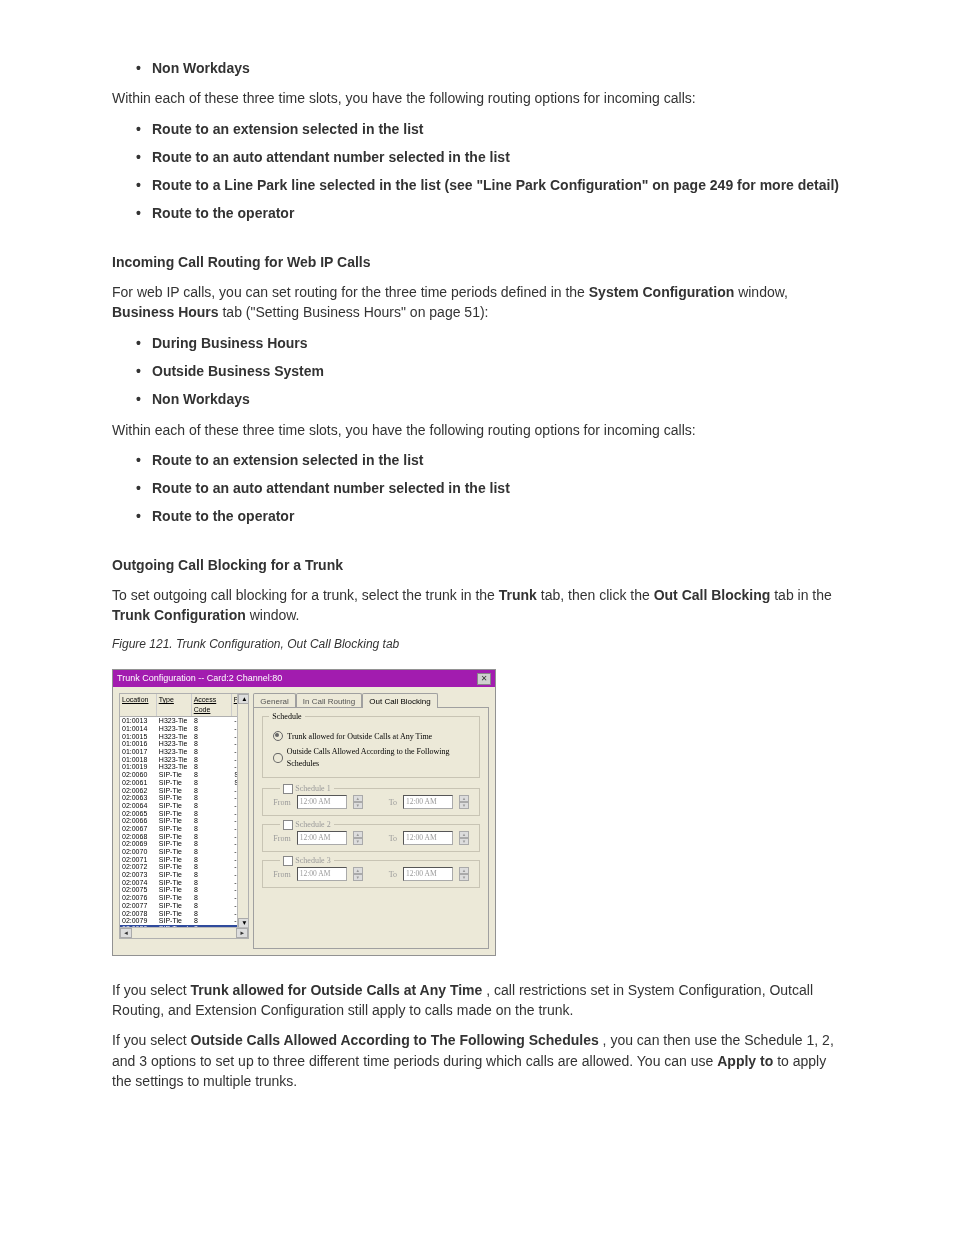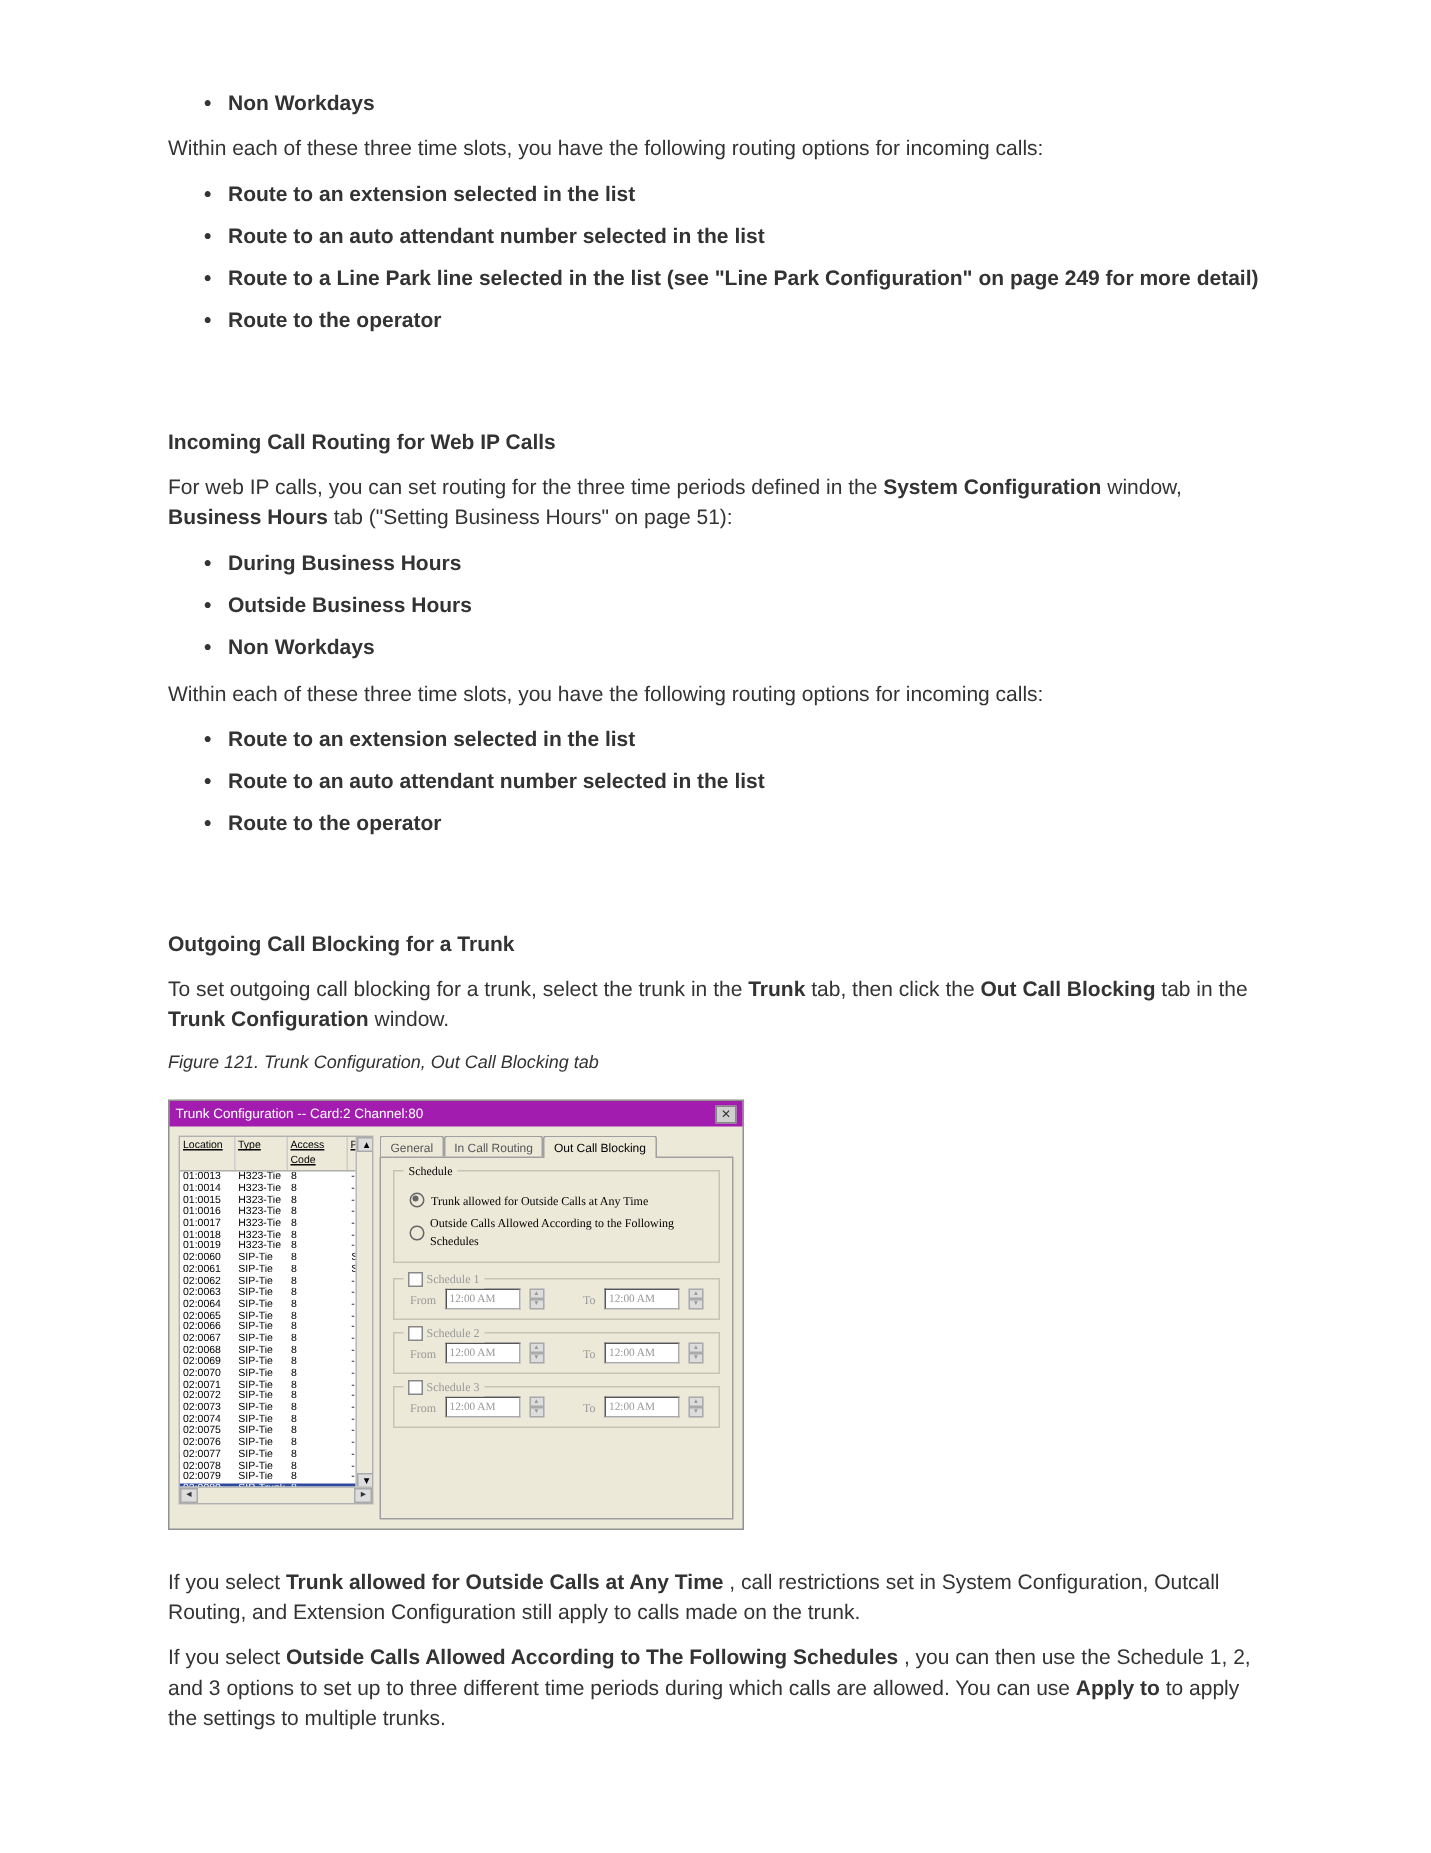--- a/index.html
+++ b/index.html
@@ -14,21 +14,21 @@
   }
   .bullet-list { margin: 10px 0 10px 30px; font-weight: bold; }
   .bullet-item { margin: 8px 0; position: relative; padding-left: 10px; }
   .bullet-item::before {
     content: "•";
     position: absolute;
     left: -6px;
   }
   p { margin: 10px 0; }
   .bold { font-weight: bold; }
-  .section-title { font-weight: bold; margin-top: 60px; }
+  .section-title { font-weight: bold; margin-top: 28px; }
   .figure-wrap { margin: 16px 0 24px 0; }
   .figure-caption { font-style: italic; font-size: 12px; margin-bottom: 2px; }
   
   .dialog {
     width: 382px;
     background: #ece9d8;
     border: 1px solid #929292;
     font-family: Tahoma, Arial, sans-serif;
     font-size: 7.5px;
     color: #000;
@@ -121,21 +121,21 @@
   .radio { width:8px;height:8px;border:1px solid #666;border-radius:50%;display:inline-block;position:relative;}
   .radio.checked::after{content:"";position:absolute;left:1px;top:1px;width:4px;height:4px;border-radius:50%;background:#666;}
   .schedule-block {
     border: 1px solid #c8c4b4;
     padding: 6px 10px;
     margin-bottom: 8px;
     position: relative;
     color: #9a9a9a;
   }
   .schedule-chk {
-    position: absolute; top: -6px; left: 6px;
+    position: absolute; top: -6px; left: 17px;
     background: #ece9d8; padding: 0 3px;
     display: flex; align-items: center; gap: 2px;
     font-size: 8px;
   }
   .checkbox { width:8px;height:8px;border:1px solid #888;display:inline-block;background:#fff;}
   .timerow { display:flex; align-items:center; gap:6px; font-size:8px; }
   .time-input {
     width: 44px;
     height: 12px;
     background: #fff;
@@ -168,21 +168,21 @@
 <p>
   <span>For web IP calls, you can set routing for the three time periods defined in the </span>
   <span class="bold">System Configuration</span>
   <span> window, </span>
   <span class="bold">Business Hours</span>
   <span> tab ("Setting Business Hours" on page 51):</span>
 </p>
 
 <div class="bullet-list">
   <div class="bullet-item">During Business Hours</div>
-  <div class="bullet-item">Outside Business Hours</div>
+  <div class="bullet-item">Outside Business System</div>
   <div class="bullet-item">Non Workdays</div>
 </div>
 
 <p>Within each of these three time slots, you have the following routing options for incoming calls:</p>
 
 <div class="bullet-list">
   <div class="bullet-item">Route to an extension selected in the list</div>
   <div class="bullet-item">Route to an auto attendant number selected in the list</div>
   <div class="bullet-item">Route to the operator</div>
 </div>

